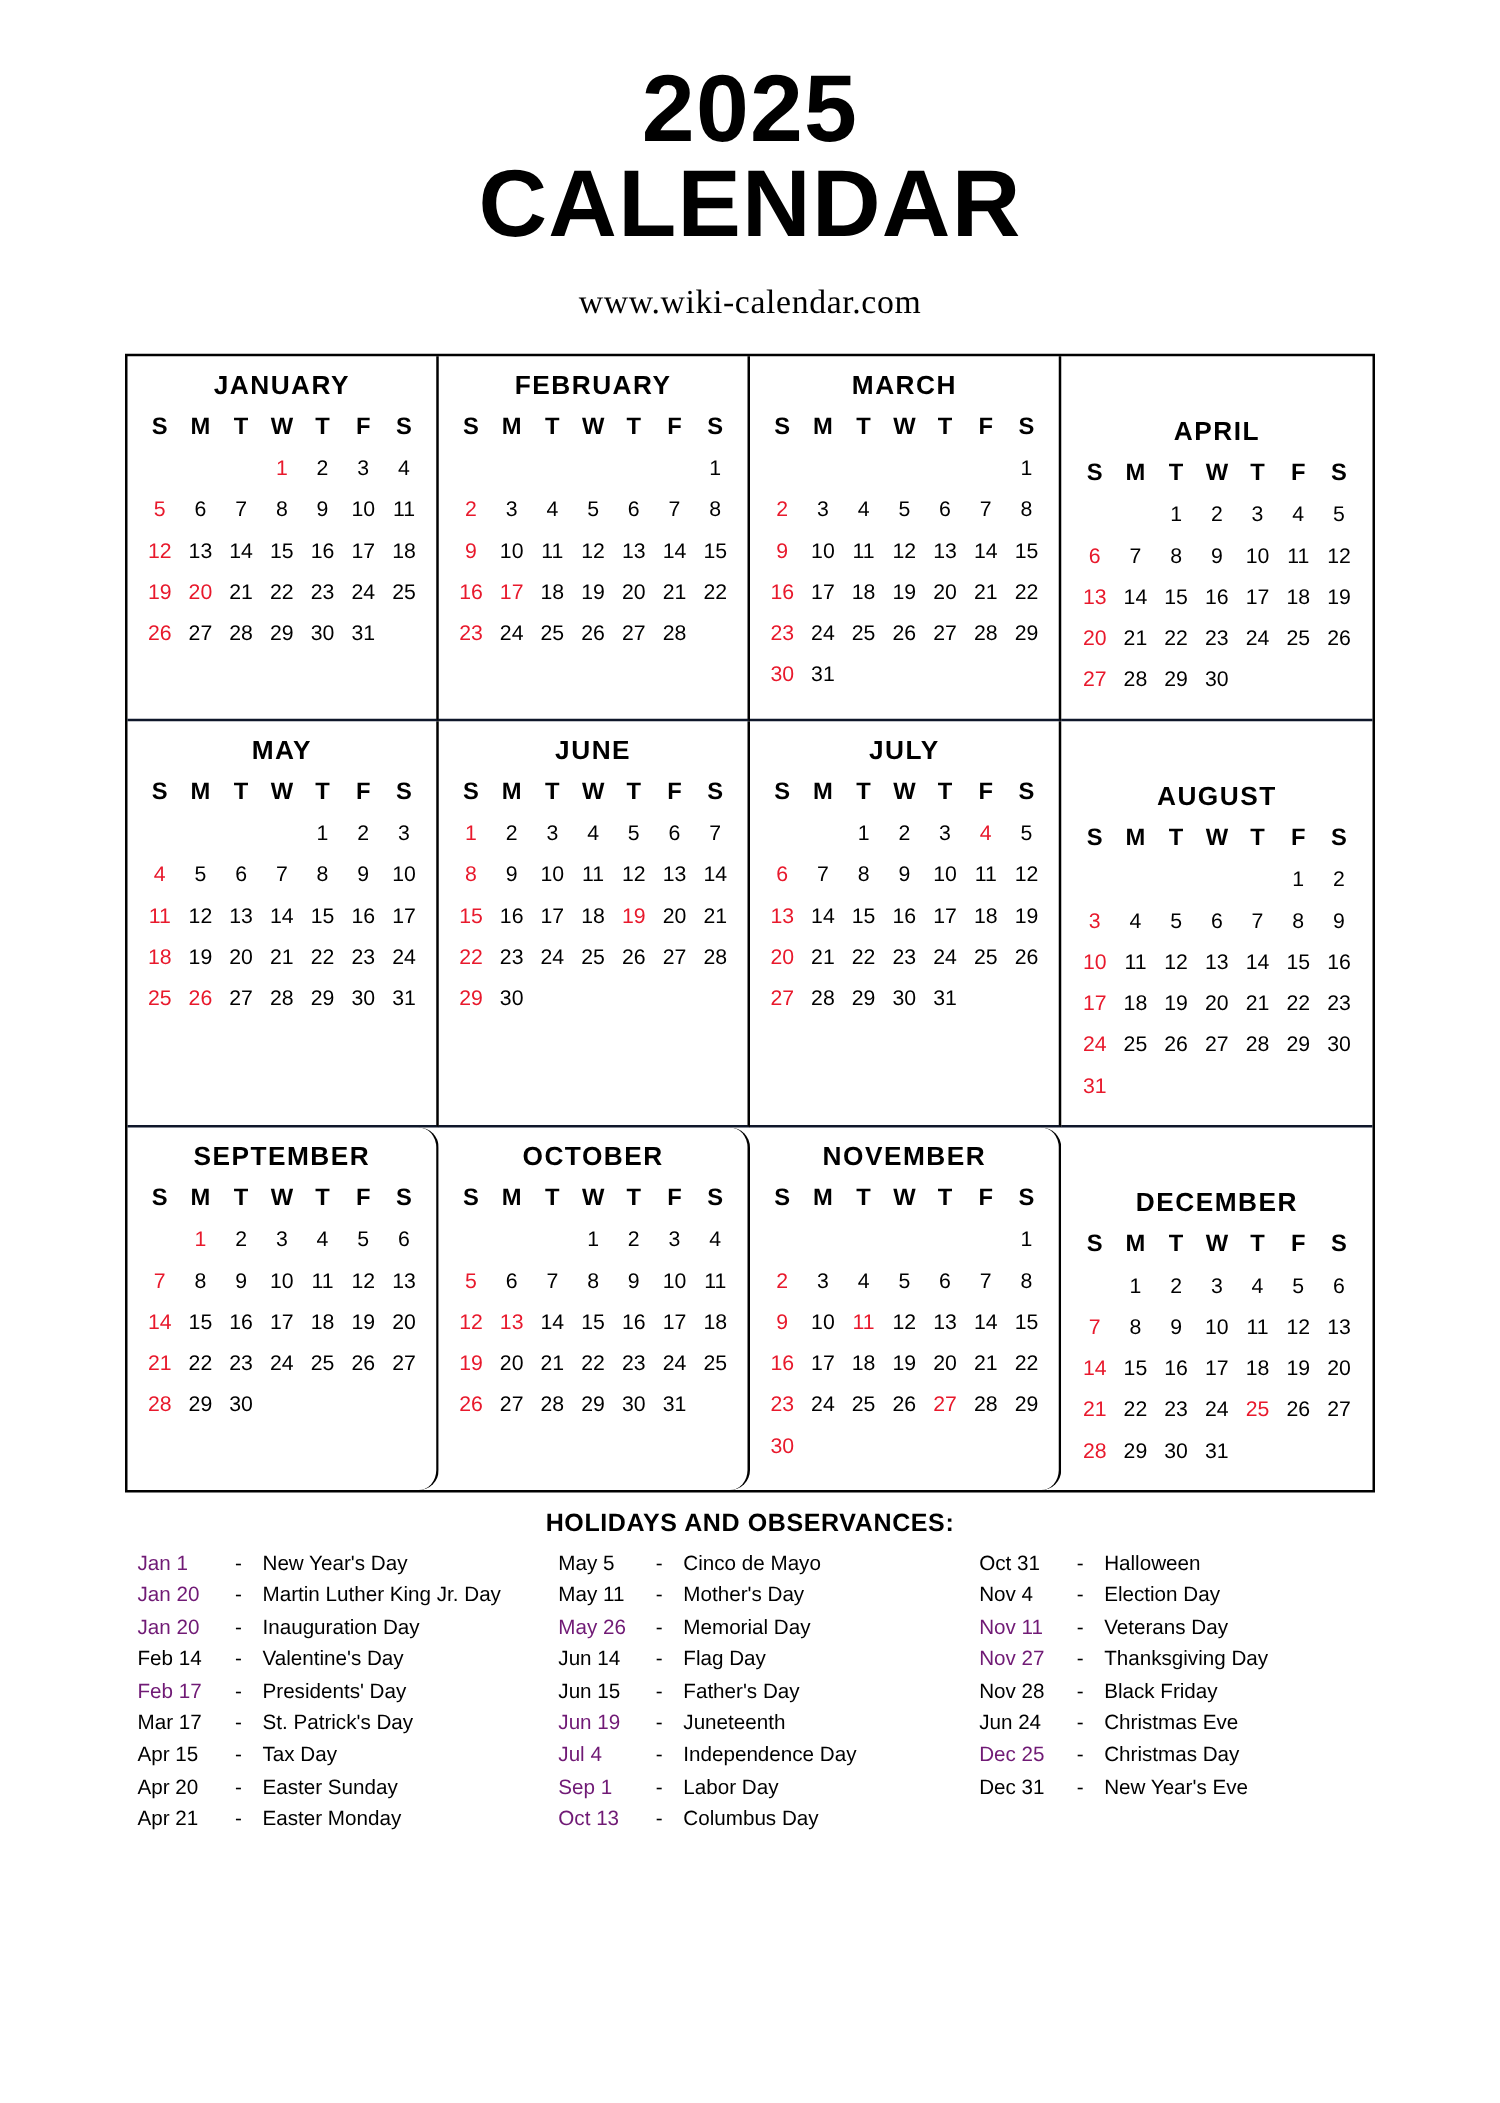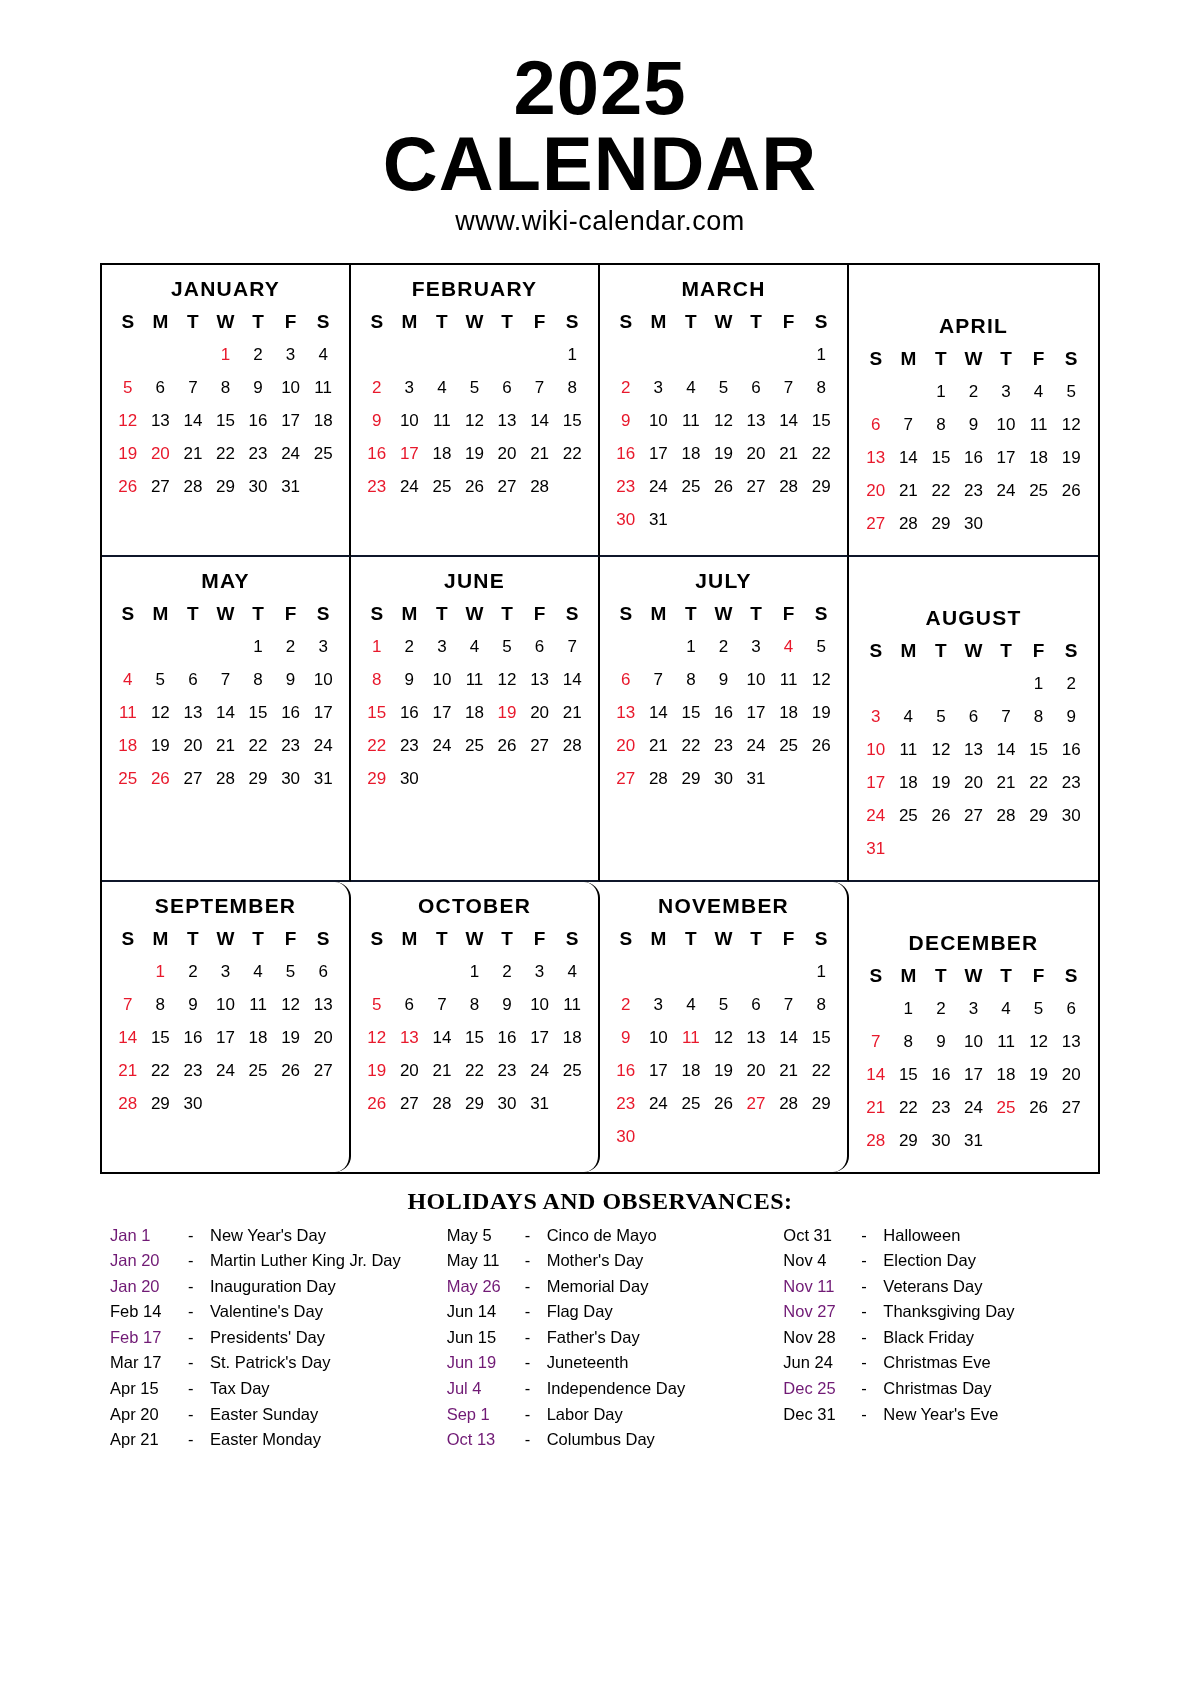--- a/index.html
+++ b/index.html
@@ -30,21 +30,22 @@
     font-size: 76px;
     font-weight: bold;
     letter-spacing: 1px;
     line-height: 1.05;
     margin-top: -4px;
   }
   .title-url {
     font-size: 27px;
     font-weight: normal;
     letter-spacing: 0.5px;
-    margin-top: 2px;
+    margin-top: 22px;
+    font-family: Liberation Serif, serif;
   }
   
   .cal-wrap {
     margin: 26px auto 0 auto;
     width: 1000px;
     border: 2px solid #000;
     display: grid;
     grid-template-columns: repeat(4, 1fr);
   }
   .month {
@@ -82,25 +83,24 @@
   }
   td.sun, th.sun { color: #e8192c; }
   td.hol { color: #e8192c; }
   
   .holidays {
     width: 1000px;
     margin: 14px auto 0 auto;
   }
   .hol-title {
     text-align: center;
-    font-size: 24px;
+    font-size: 20px;
     font-weight: bold;
     letter-spacing: 0.5px;
     margin-bottom: 8px;
-    font-family: Liberation Serif, serif;
   }
   .hol-cols {
     display: grid;
     grid-template-columns: repeat(3, 1fr);
     gap: 0 30px;
     padding: 0 10px;
   }
   .hol-row {
     display: grid;
     grid-template-columns: 78px 22px 1fr;

